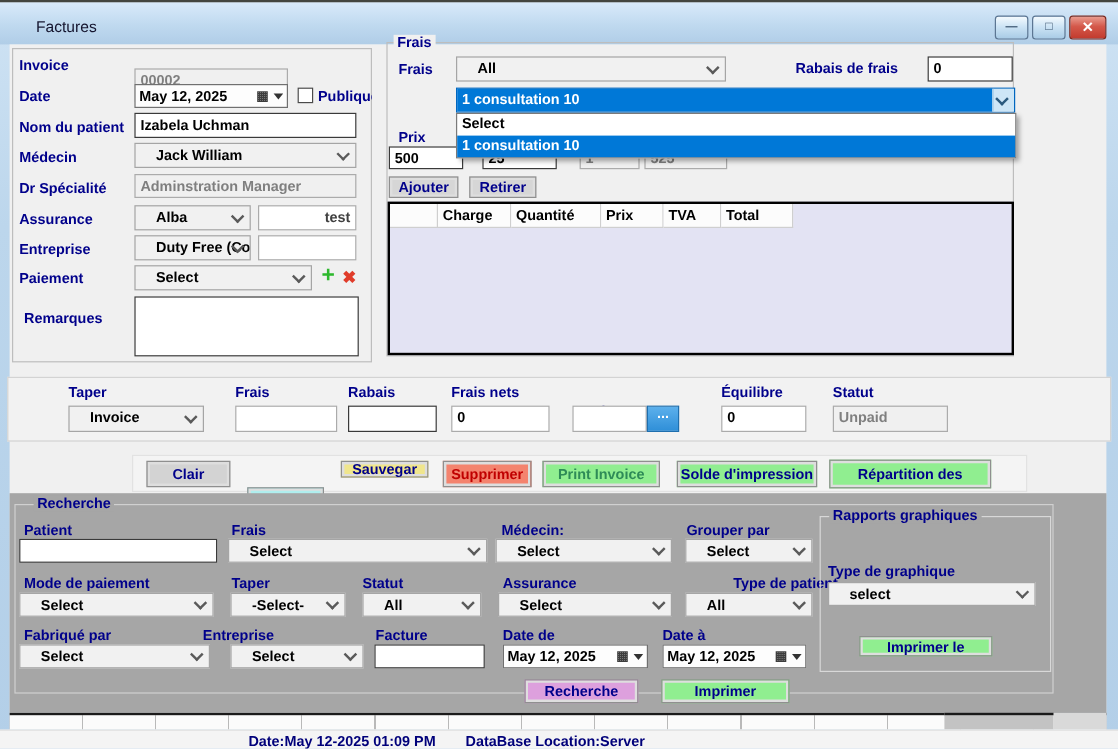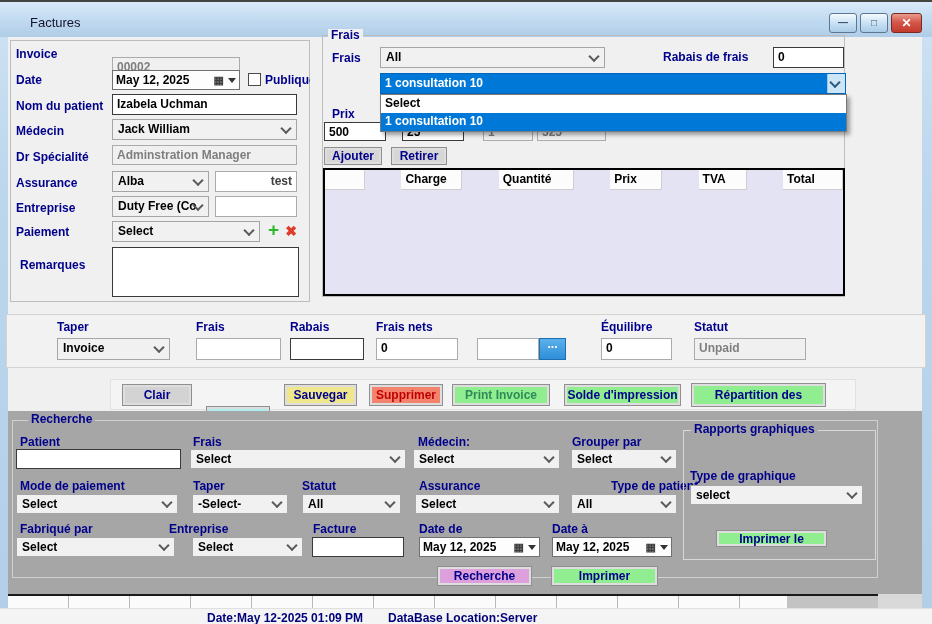--- a/index.html
+++ b/index.html
@@ -17,35 +17,35 @@
   .winbtn.close{background:linear-gradient(180deg,#e99c90 0%,#d4584a 45%,#c23b2e 100%);border-color:#7c2a20;}
   .winbtn.close .glyph{color:#fff;font-size:12px;}
   .client{position:absolute;left:8px;top:35px;width:914px;height:557px;background:#F0F0F0;}
   .lbl{position:absolute;font-size:12px;font-weight:bold;color:#00008B;white-space:nowrap;line-height:14px;}
   .tb{position:absolute;background:#fff;border:1px solid #ABABAB;font-size:12px;font-weight:bold;color:#000;
     padding:2px 4px;box-sizing:border-box;overflow:hidden;white-space:nowrap;line-height:14px;}
   .tb.strong{border-color:#3a3a3a;}
   .tb.dis{background:#F0F0F0;color:#7F7F7F;}
   .tb.ghost{color:#404040;text-align:right;}
   .combo{position:absolute;background:#F1F1F1;border:1px solid #A5A5A5;font-size:12px;font-weight:bold;color:#000;
-    padding:2px 18px 2px 5px;box-sizing:border-box;overflow:hidden;white-space:nowrap;line-height:14px;}
+    padding:2px 18px 2px 17px;box-sizing:border-box;overflow:hidden;white-space:nowrap;line-height:14px;}
   .chev{position:absolute;right:6px;top:50%;width:6px;height:6px;border-right:2px solid #5a5a5a;
     border-bottom:2px solid #5a5a5a;transform:translateY(-70%) rotate(45deg);}
   .gb{position:absolute;border:1px solid #bdbdbd;box-sizing:border-box;}
   .gb-legend{position:absolute;font-size:12px;font-weight:bold;color:#00008B;background:#F0F0F0;padding:0 3px;line-height:13px;}
   .gb-legend.on-gray{background:#A6A6A6;}
   .btn{position:absolute;display:flex;align-items:center;justify-content:center;font-size:12px;font-weight:bold;
     border:1px solid #8f8f8f;box-shadow:inset 0 0 0 2px #dedede;box-sizing:border-box;cursor:default;white-space:nowrap;}
   .checkbox{position:absolute;background:#fff;border:1px solid #4a4a4a;box-sizing:border-box;}
   .dtp{position:absolute;background:#fdfdfd;border:1px solid #707070;box-sizing:border-box;display:flex;
     align-items:center;font-size:12px;font-weight:bold;color:#000;padding:0 3px;overflow:hidden;white-space:nowrap;}
   .dtp .cal{margin-left:auto;color:#3c3c3c;font-size:11px;line-height:1;}
   .tri{width:0;height:0;border-left:4px solid transparent;border-right:4px solid transparent;border-top:5px solid #333;margin-left:4px;}
   .grid{position:absolute;left:323px;top:166px;width:522px;height:128px;background:#E3E3F3;border:2px solid #000;box-sizing:border-box;}
-  .grid-header{display:flex;height:20px;justify-content:space-between;}
+  .grid-header{display:flex;height:20px;}
   .gh{background:#FCFCFC;border-right:1px solid #cfcfcf;border-bottom:1px solid #cfcfcf;
     font-weight:bold;font-size:12px;color:#000;padding:2px 4px;box-sizing:border-box;overflow:hidden;white-space:nowrap;}
   .combo-focus{position:absolute;left:380px;top:71px;width:466px;height:21px;border:1px solid #0067c0;
     box-sizing:border-box;display:flex;}
   .combo-focus .sel{flex:1;background:#0078D7;color:#fff;font-size:12px;font-weight:bold;padding:2px 4px;
     line-height:14px;overflow:hidden;white-space:nowrap;}
   .combo-focus .drop{width:17px;background:#cde6f7;position:relative;border-left:1px solid #9ec8e8;}
   .dropdown{position:absolute;left:380px;top:92px;width:467px;background:#fff;border:1px solid #7a7a7a;
     box-shadow:3px 3px 4px rgba(0,0,0,0.35);z-index:50;box-sizing:border-box;}
   .opt{height:16px;font-size:12px;font-weight:bold;color:#000;padding:1px 4px;line-height:14px;overflow:hidden;white-space:nowrap;}
@@ -187,26 +187,26 @@
   <span class="lbl" style="left:376px;top:318px;">Frais nets</span>
   <div class="tb" style="left:376px;top:336px;width:82px;height:22px;">0</div>
   <span class="lbl" style="left:477px;top:318px;margin-top:16px;">Payé</span>
   <div class="tb" style="left:477px;top:336px;width:62px;height:22px;"></div>
   <div class="dots-btn" style="left:539px;top:336px;width:27px;height:22px;">
     <span>...</span>
     </div>
   <span class="lbl" style="left:601px;top:318px;">Équilibre</span>
   <div class="tb" style="left:601px;top:336px;width:71px;height:22px;">0</div>
   <span class="lbl" style="left:694px;top:318px;">Statut</span>
-  <div class="tb dis" style="left:694px;top:336px;width:112px;height:22px;">Unpaid</div>
+  <div class="tb dis" style="left:694px;top:336px;width:96px;height:22px;">Unpaid</div>
 
   <div class="panel" style="left:110px;top:377px;width:746px;height:31px;background:#F4F4F4;border:1px solid #e2e2e2;"></div>
   <div class="btn" style="left:122px;top:382px;width:70px;height:22px;background:#D3D3D3;color:#00008B;">Clair</div>
   <div class="btn" style="left:206px;top:404px;width:64px;height:22px;background:#AFEEEE;color:#4A9DAF;">Modifier</div>
-  <div class="btn" style="left:284px;top:382px;width:73px;height:22px;background:#F0E68C;color:#00008B;">Sauvegar</div>
+  <div class="btn" style="left:284px;top:382px;width:73px;height:14px;background:#F0E68C;color:#00008B;">Sauvegar</div>
   <div class="btn" style="left:369px;top:382px;width:74px;height:22px;background:#F4836E;color:#C00000;">Supprimer</div>
   <div class="btn" style="left:452px;top:382px;width:98px;height:22px;background:#90EE90;color:#2E8B57;">Print Invoice</div>
   <div class="btn" style="left:691px;top:381px;width:135px;height:24px;background:#90EE90;color:#00008B;">Répartition des</div>
   <div class="btn" style="left:564px;top:382px;width:117px;height:22px;background:#90EE90;color:#00008B;">Solde d'impression</div>
 
   <div class="panel" style="left:8px;top:409px;width:914px;height:183px;background:#A6A6A6;"></div>
   <div class="gb" style="left:12px;top:418px;width:866px;height:158px;border-color:#d0d0d0;"></div>
   <span class="gb-legend on-gray" style="left:28px;top:411px;">Recherche</span>
 
   <span class="lbl" style="left:20px;top:433px;">Patient</span>

